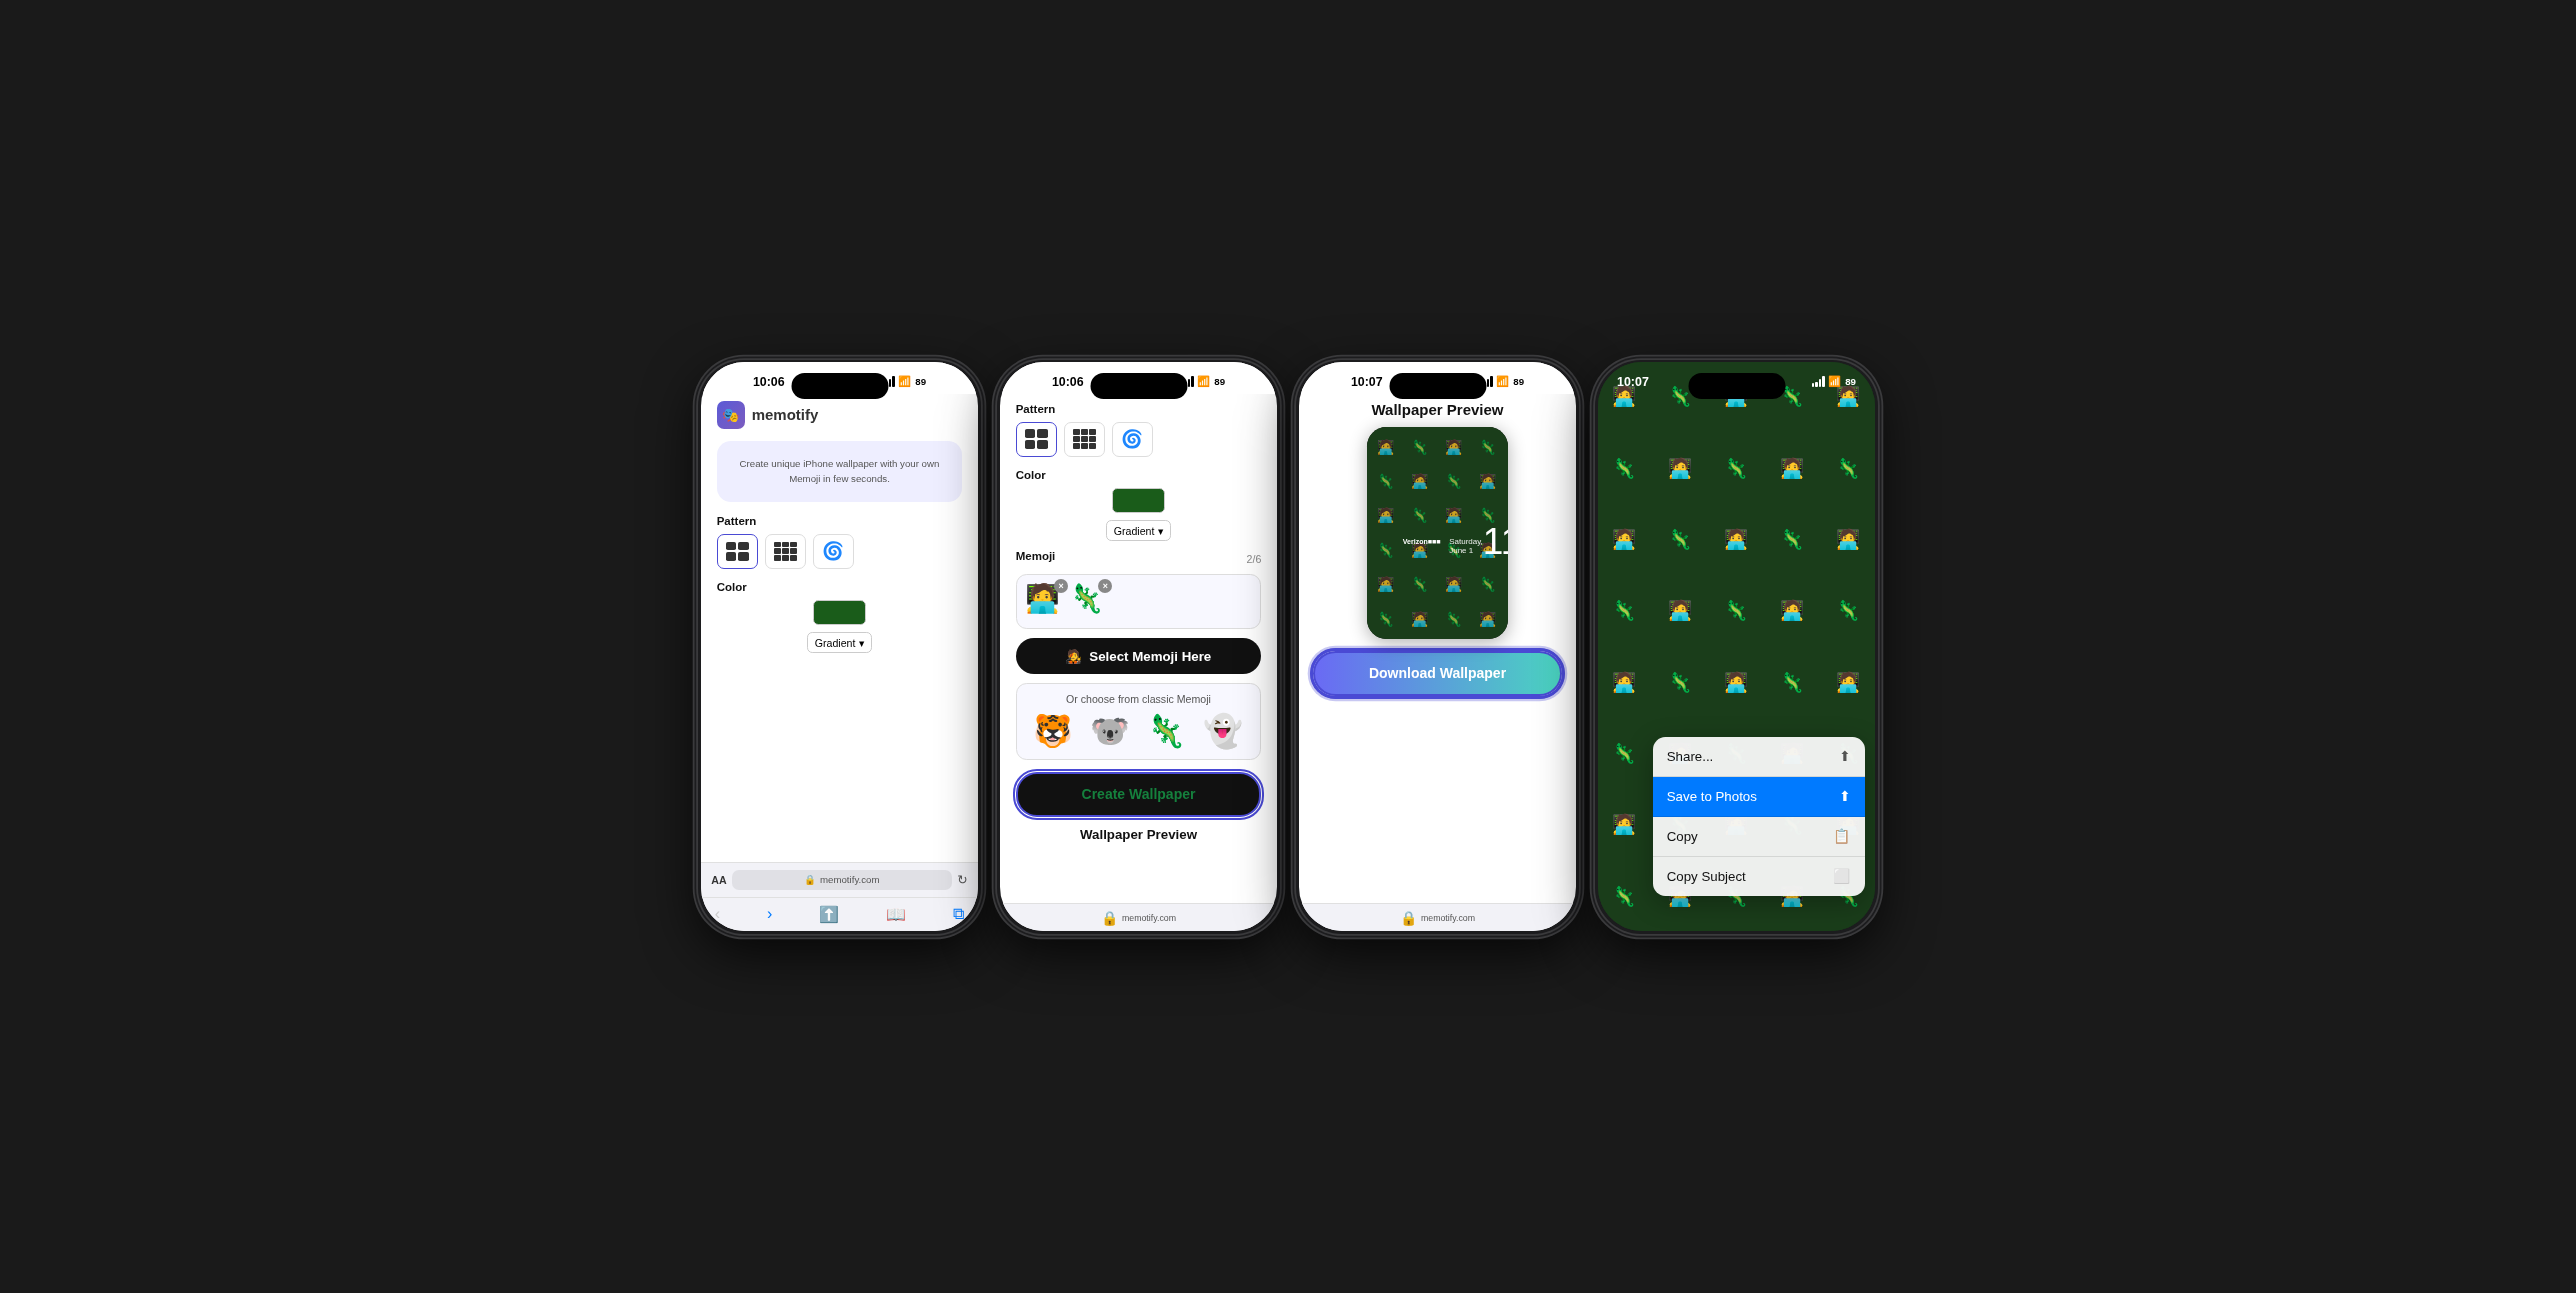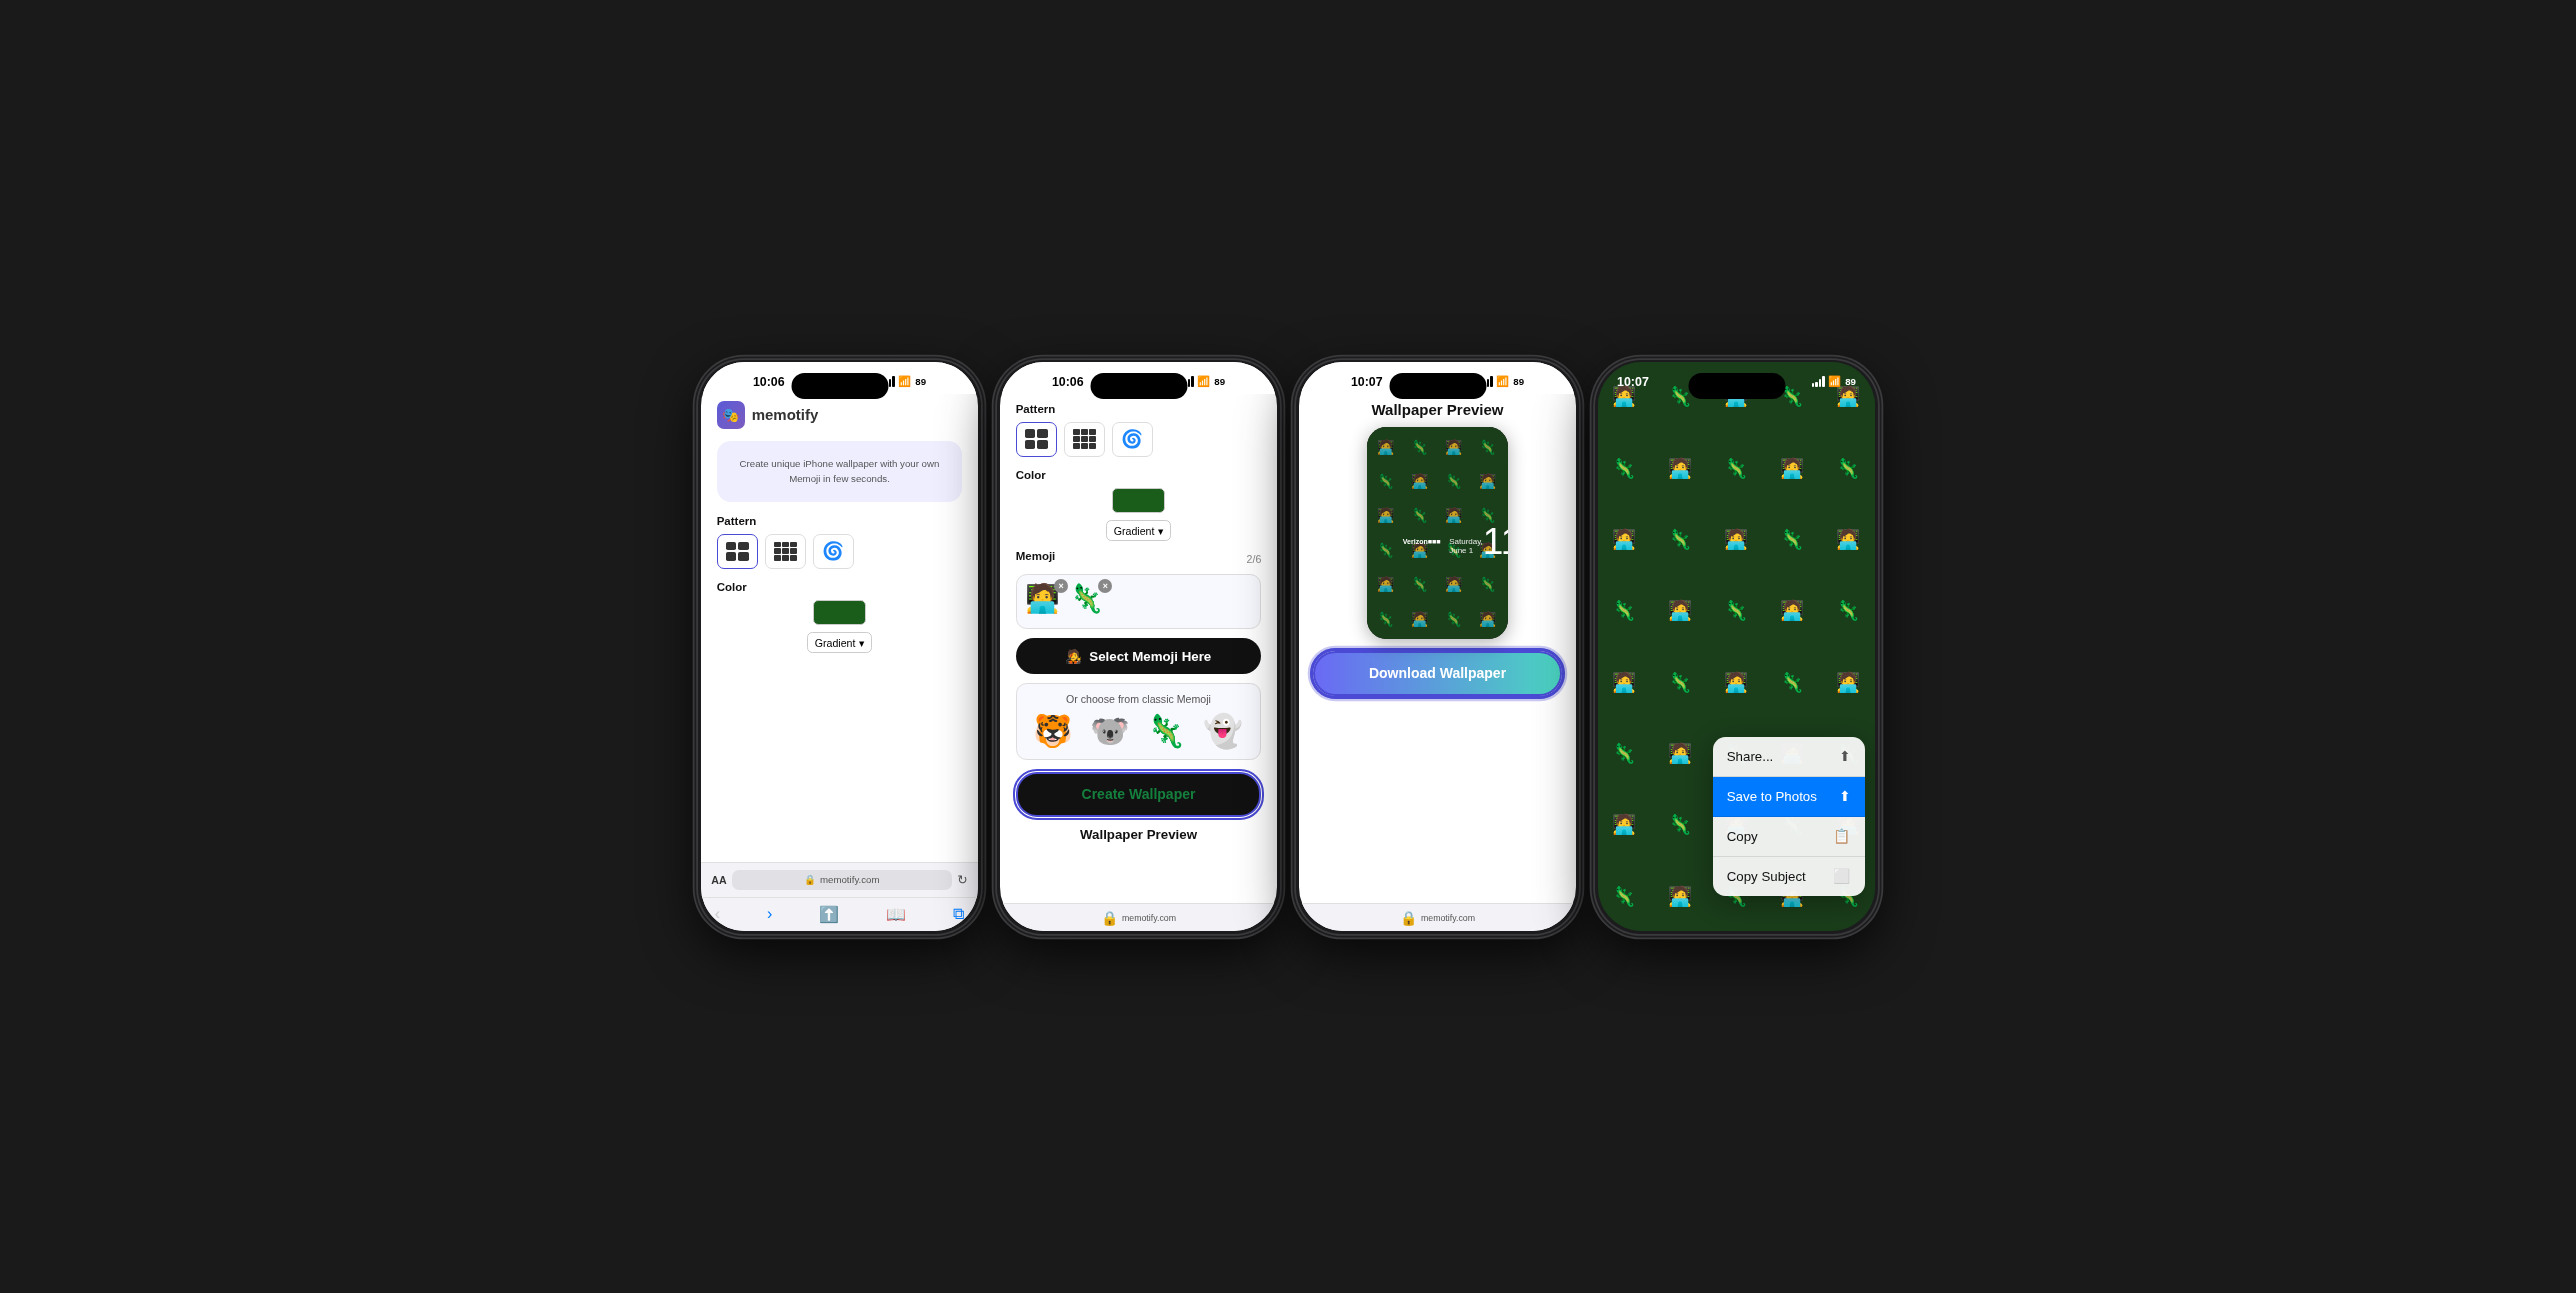--- a/index.html
+++ b/index.html
@@ -547,21 +547,21 @@
       z-index: 10;
     }
 
     .context-menu {
       position: absolute;
       bottom: 35px;
       right: 10.6px;
       background: rgba(245,245,245,0.97);
       border-radius: 12.4px;
       overflow: hidden;
-      width: 152px;
+      width: 212px;
       box-shadow: 0 7px 26.5px rgba(0,0,0,0.3);
       z-index: 20;
     }
 
     .context-menu-item {
       display: flex;
       align-items: center;
       justify-content: space-between;
       padding: 11.5px 14px;
       font-size: 13.3px;

